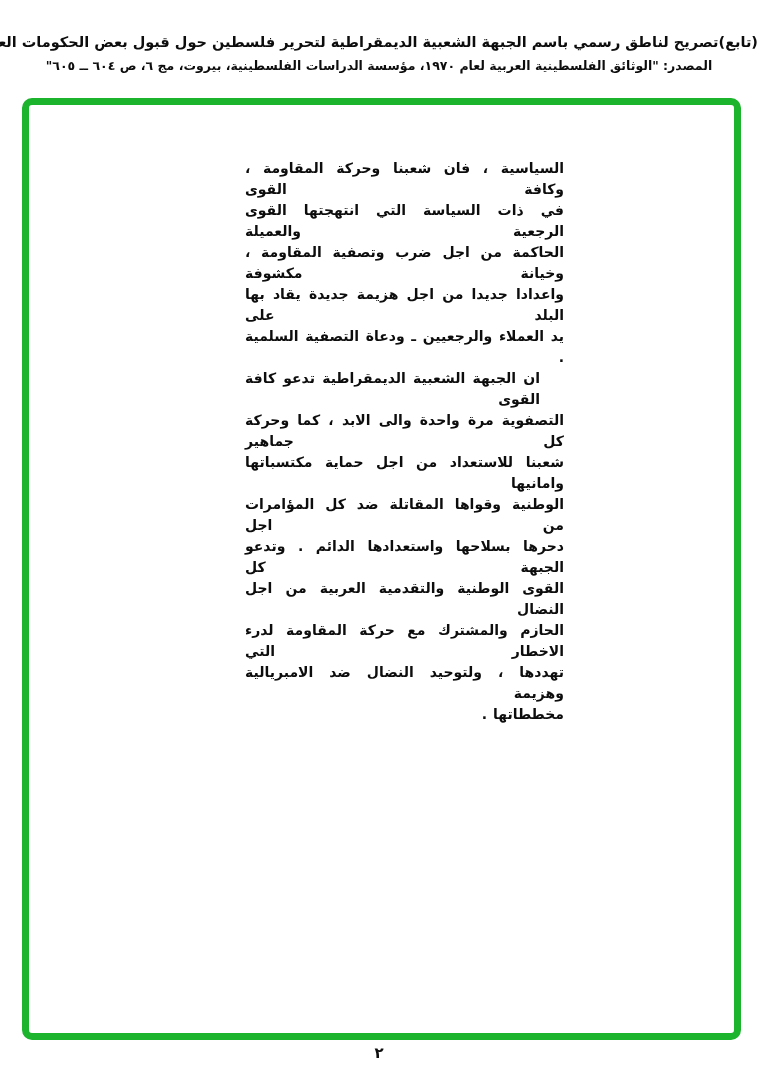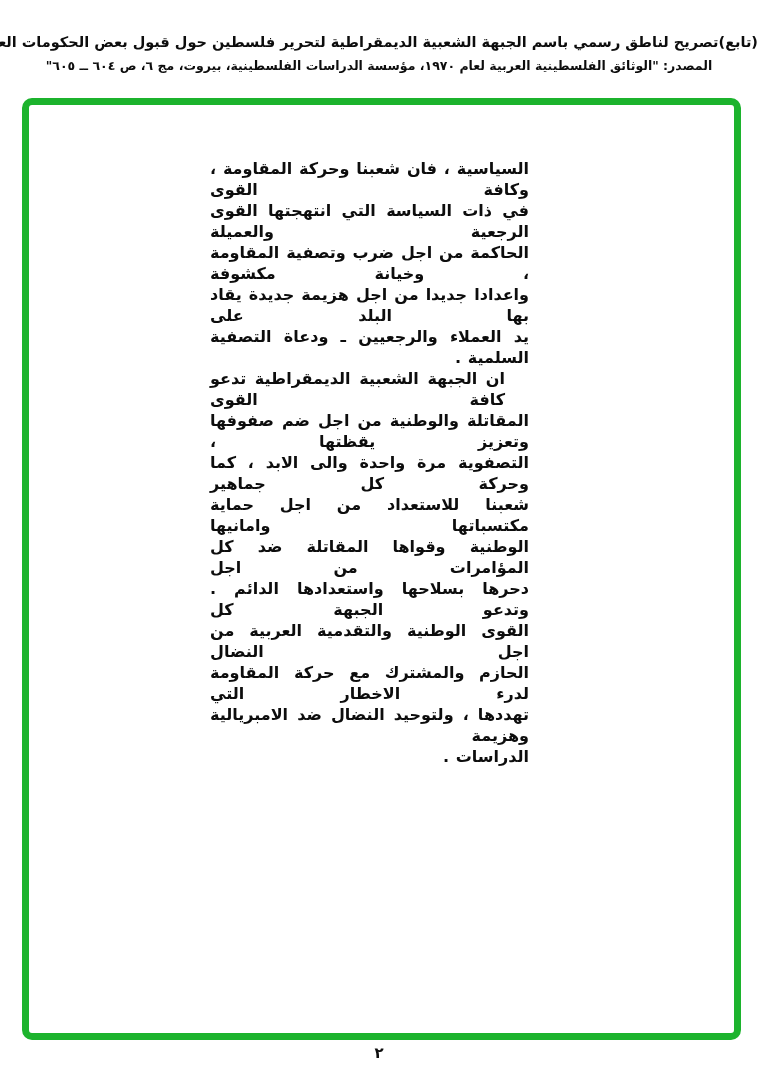--- a/index.html
+++ b/index.html
@@ -38,24 +38,24 @@
     top: 98px;
     width: 719px;
     height: 942px;
     box-sizing: border-box;
     border: 7px solid #1cb32d;
     border-radius: 10px;
   }
   .body-text {
     position: absolute;
     top: 158px;
-    left: 210px;
+    left: 245px;
     width: 319px;
     direction: rtl;
-    font-size: 16px;
+    font-size: 14px;
     font-weight: bold;
     line-height: 21px;
     word-spacing: 1px;
   }
   .body-text .line {
     text-align: justify;
     text-align-last: justify;
   }
   .body-text .line.end {
     text-align-last: right;
@@ -85,26 +85,25 @@
 
   <div class="green-frame" style="border-color: rgb(28, 179, 45);"></div>
 
   <main class="body-text">
     <div class="line">السياسية ، فان شعبنا وحركة المقاومة ، وكافة القوى</div>
     <div class="line">في ذات السياسة التي انتهجتها القوى الرجعية والعميلة</div>
     <div class="line">الحاكمة من اجل ضرب وتصفية المقاومة ، وخيانة مكشوفة</div>
     <div class="line">واعدادا جديدا من اجل هزيمة جديدة يقاد بها البلد على</div>
     <div class="line end">يد العملاء والرجعيين ـ ودعاة التصفية السلمية .</div>
     <div class="line indent">ان الجبهة الشعبية الديمقراطية تدعو كافة القوى</div>
-    <div class="line">المقاتلة والوطنية من اجل ضم صفوفها وتعزيز يقظتها ،</div>
     <div class="line">التصفوية مرة واحدة والى الابد ، كما وحركة كل جماهير</div>
     <div class="line">شعبنا للاستعداد من اجل حماية مكتسباتها وامانيها</div>
     <div class="line">الوطنية وقواها المقاتلة ضد كل المؤامرات من اجل</div>
     <div class="line">دحرها بسلاحها واستعدادها الدائم . وتدعو الجبهة كل</div>
     <div class="line">القوى الوطنية والتقدمية العربية من اجل النضال</div>
     <div class="line">الحازم والمشترك مع حركة المقاومة لدرء الاخطار التي</div>
     <div class="line">تهددها ، ولتوحيد النضال ضد الامبريالية وهزيمة</div>
-    <div class="line end">الدراسات .</div>
+    <div class="line end">مخططاتها .</div>
   </main>
 
   <div class="page-num">٢</div>
 
 </div>
 
 </body></html>

